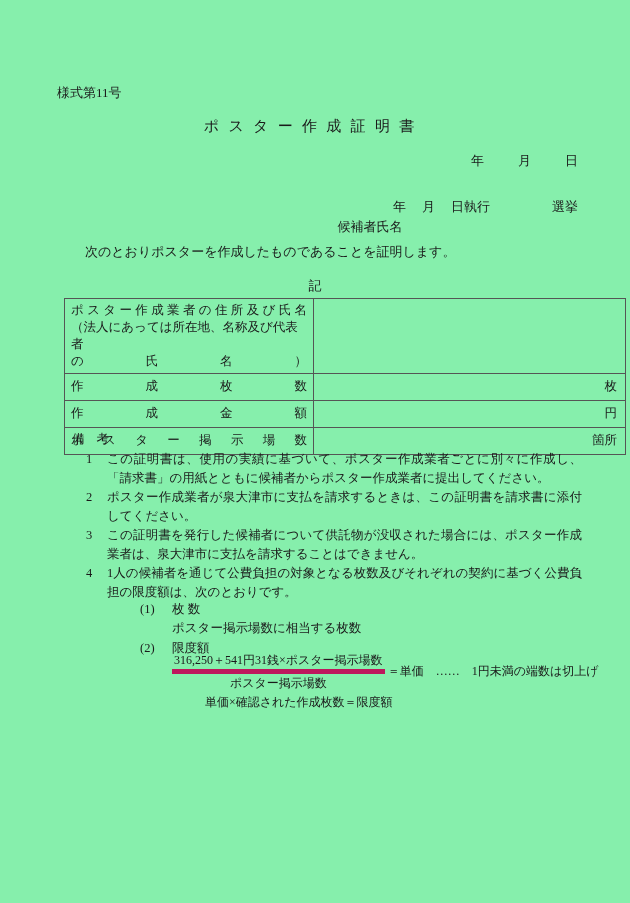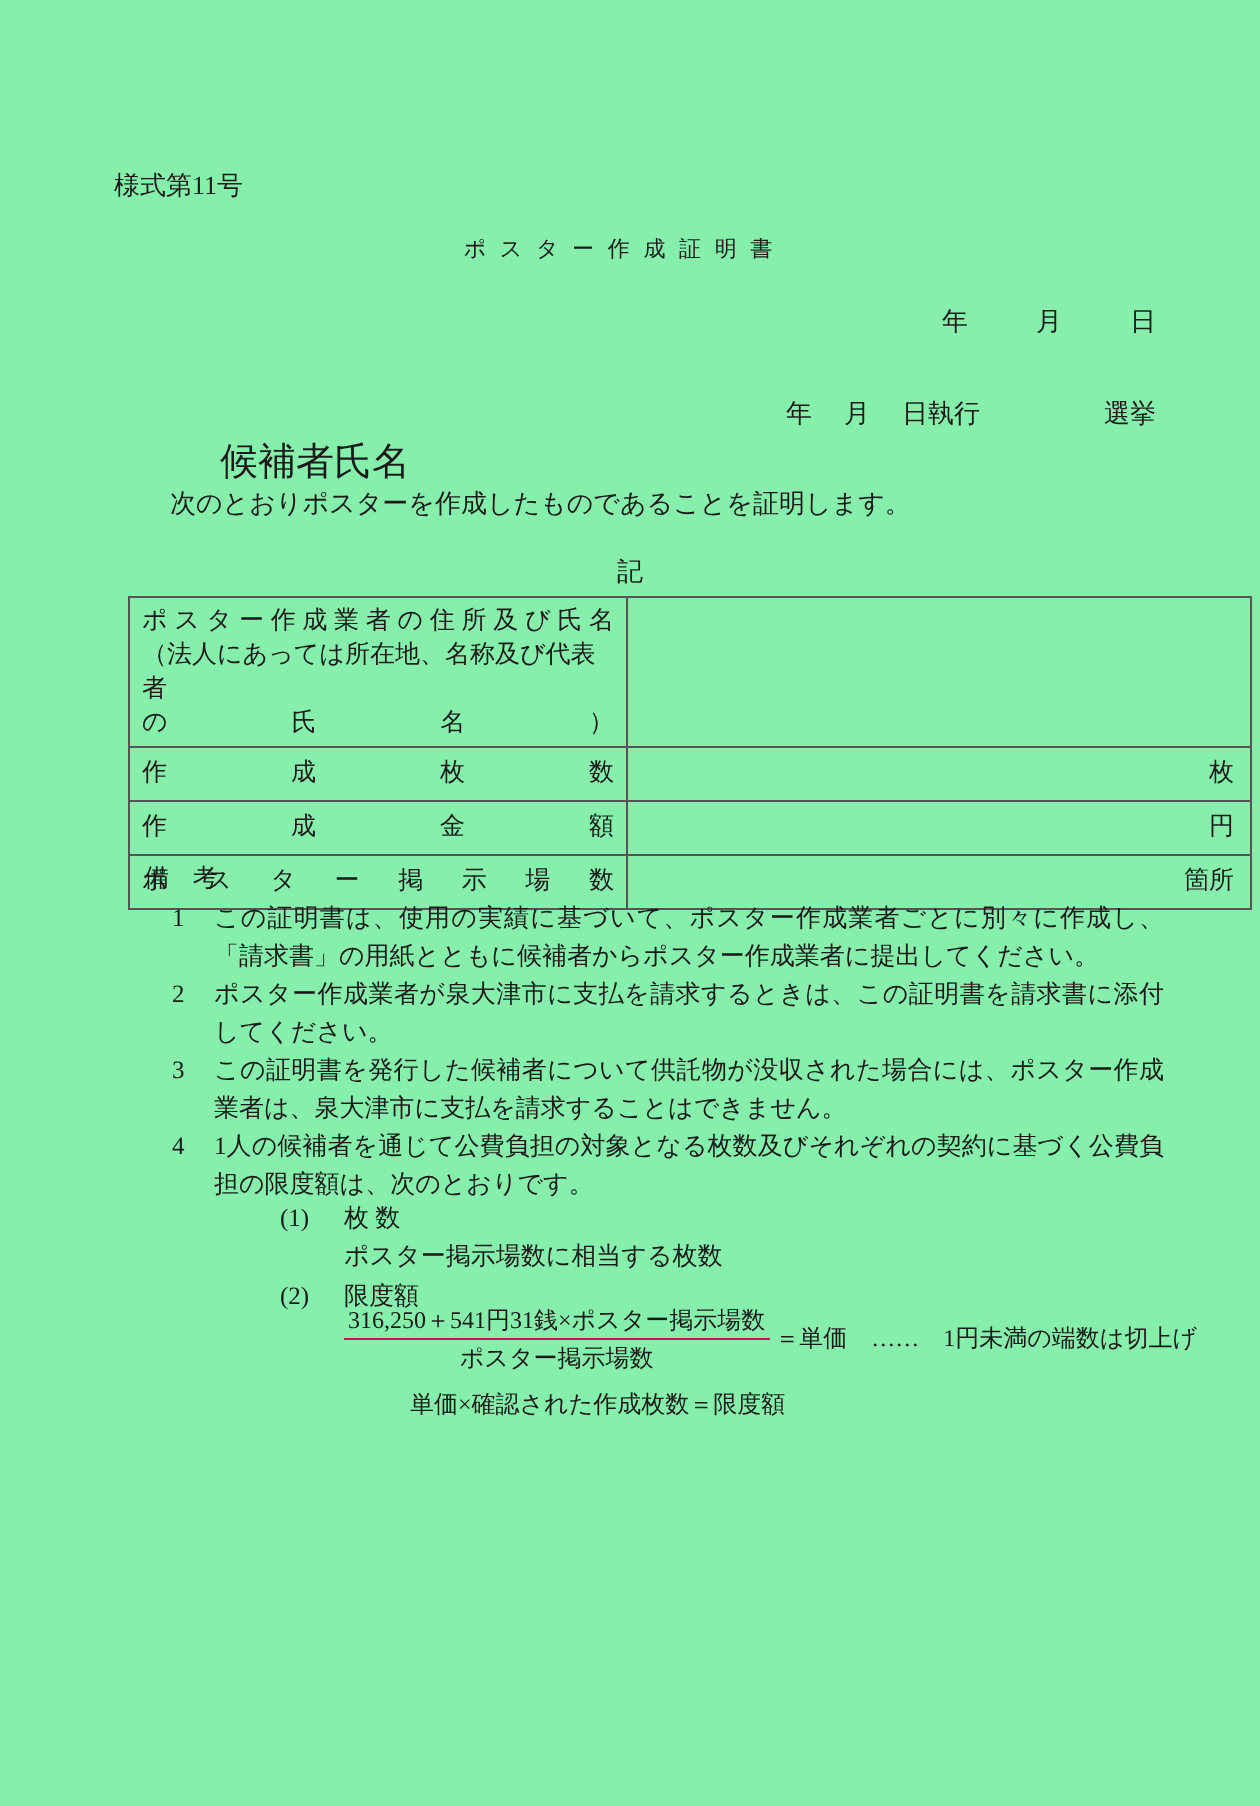--- a/index.html
+++ b/index.html
@@ -25,21 +25,21 @@
   .abs { position: absolute; white-space: pre; }
 
   
   #form-number {
     left: 57px; top: 84px;
     font-size: 13px;
   }
   #doc-title {
     left: 0; right: 12px; top: 117px;
     text-align: center;
-    font-size: 11px;
+    font-size: 15px;
     letter-spacing: 0.62em;
     text-indent: 0.62em;
   }
   #date-line-top {
     left: 0; right: 52px; top: 152px;
     text-align: right;
     font-size: 13px;
     padding-left: 44px;
   }
   #date-line-top .gap { display: inline-block; width: 34px; }
@@ -47,21 +47,22 @@
   #election-line {
     left: 0; right: 52px; top: 198px;
     text-align: right;
     font-size: 13px;
   }
   #election-line .gap-s { display: inline-block; width: 16px; }
   #election-line .gap-l { display: inline-block; width: 62px; }
 
   #candidate-name-label {
     left: 0; right: 0; top: 218px;
-    font-size: 19px;
+    text-align: center;
+    font-size: 13px;
     padding-left: 110px;
   }
 
   #statement {
     left: 85px; top: 243px;
     font-size: 13px;
   }
 
   #ki-mark {
     left: 0; right: 0; top: 277px;
@@ -151,21 +152,21 @@
     display: flex;
     align-items: center;
   }
   .frac {
     display: inline-flex;
     flex-direction: column;
     text-align: center;
   }
   .frac .num {
     padding: 0 2px 1px 2px;
-    border-bottom: 1px solid #be185d;
+    border-bottom: 5px solid #be185d;
     line-height: 1.35;
   }
   .frac .den {
     padding: 1px 2px 0 2px;
     line-height: 1.35;
   }
   .frac-right {
     margin-left: 3px;
     white-space: pre;
   }

